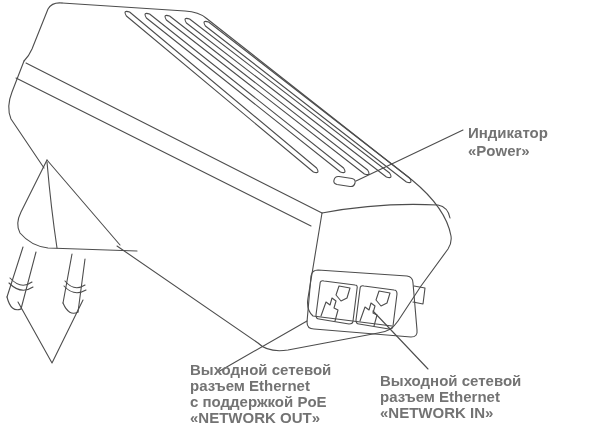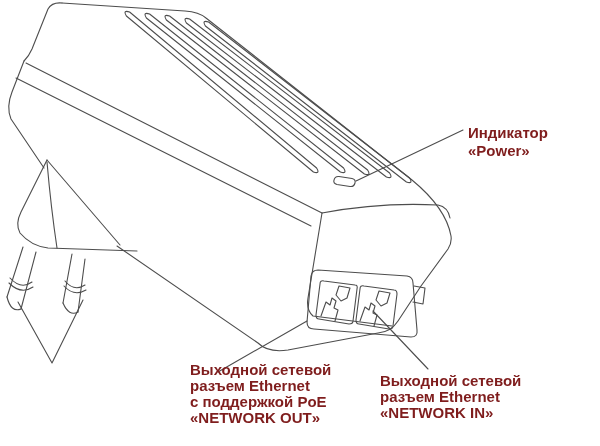--- a/index.html
+++ b/index.html
@@ -4,21 +4,21 @@
 <style>
   html,body{margin:0;padding:0;background:#fff;}
   .stage{
     position:relative;width:600px;height:446px;background:#ffffff;
     overflow:hidden;font-family:"Liberation Sans",sans-serif;
   }
   .stage svg{position:absolute;left:0;top:0;}
   .lbl{
     position:absolute;
     font:700 15px/16px "Liberation Sans",sans-serif;
-    color:#7f1d1d;
+    color:#737373;
     white-space:pre-line;
     letter-spacing:0px;
   }
   .lbl-power{line-height:18px;}
 </style>
 </head>
 <body>
 
 <div class="stage">
 

